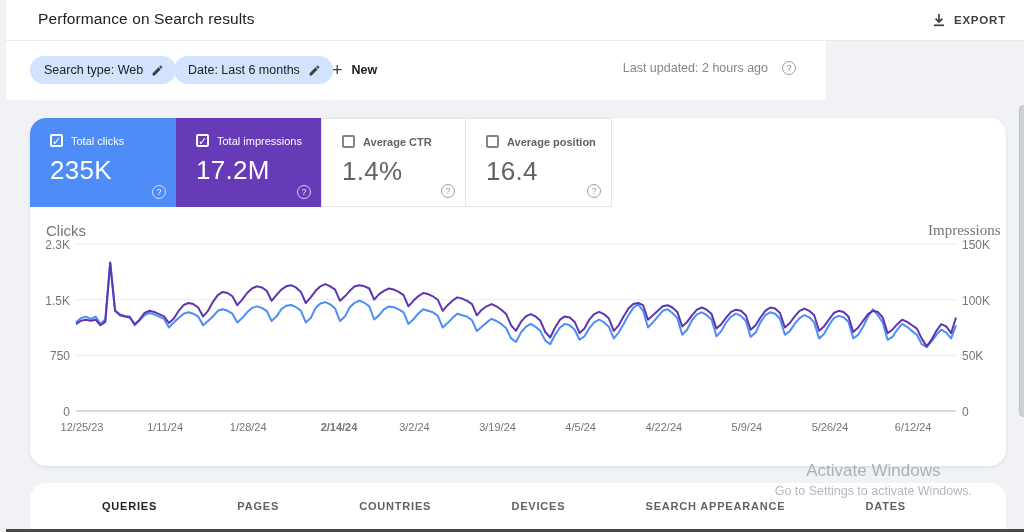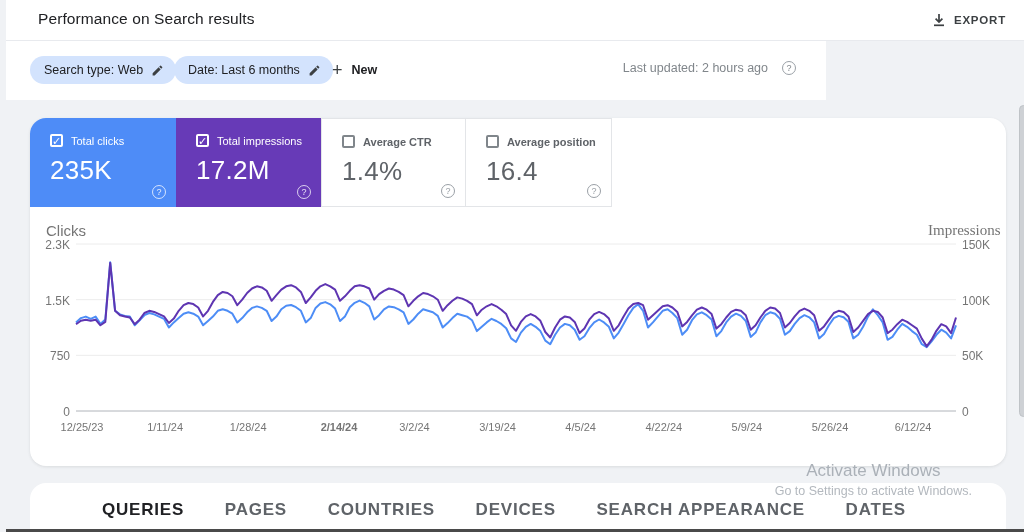--- a/index.html
+++ b/index.html
@@ -44,21 +44,21 @@
   
   .axis-title { position:absolute; font-size:15px; color:#757575; }
   .tick { position:absolute; font-size:12px; color:#757575; }
   .tick.left { width:34px; text-align:right; }
   .xlabel { position:absolute; font-size:11px; color:#757575; transform:translateX(-50%); white-space:nowrap; }
   #chart-svg { position:absolute; left:0; top:110px; }
 
   
   .bottom-card { position:absolute; left:24px; top:483px; width:976px; height:46px; background:#fff; border-top-left-radius:16px; border-top-right-radius:16px; }
   .tabs { display:flex; justify-content:space-between; padding:17px 100px 0 72px; }
-  .tab { font-size:17px; letter-spacing:.8px; color:#5f6368; font-weight:600; cursor:pointer; }
+  .tab { font-size:11px; letter-spacing:.8px; color:#5f6368; font-weight:600; cursor:pointer; }
   .tab.active { color:#202124; font-weight:700; }
 
   
   .watermark { position:absolute; right:58px; top:461px; text-align:center; z-index:5; pointer-events:none; color:#abb1b8; }
   .watermark .l1 { font-size:17px; }
   .watermark .l2 { font-size:12.5px; margin-top:3px; color:#b3b8be; }
 
   
   .scroll-thumb { position:absolute; right:2px; top:105px; width:9px; height:312px; background:#ced1d5; border:1px solid #bfc3c7; border-radius:5px; cursor:pointer; }
   .taskbar-edge { position:absolute; left:0; bottom:0; width:1024px; height:3px; background:#4a4a4a; }

